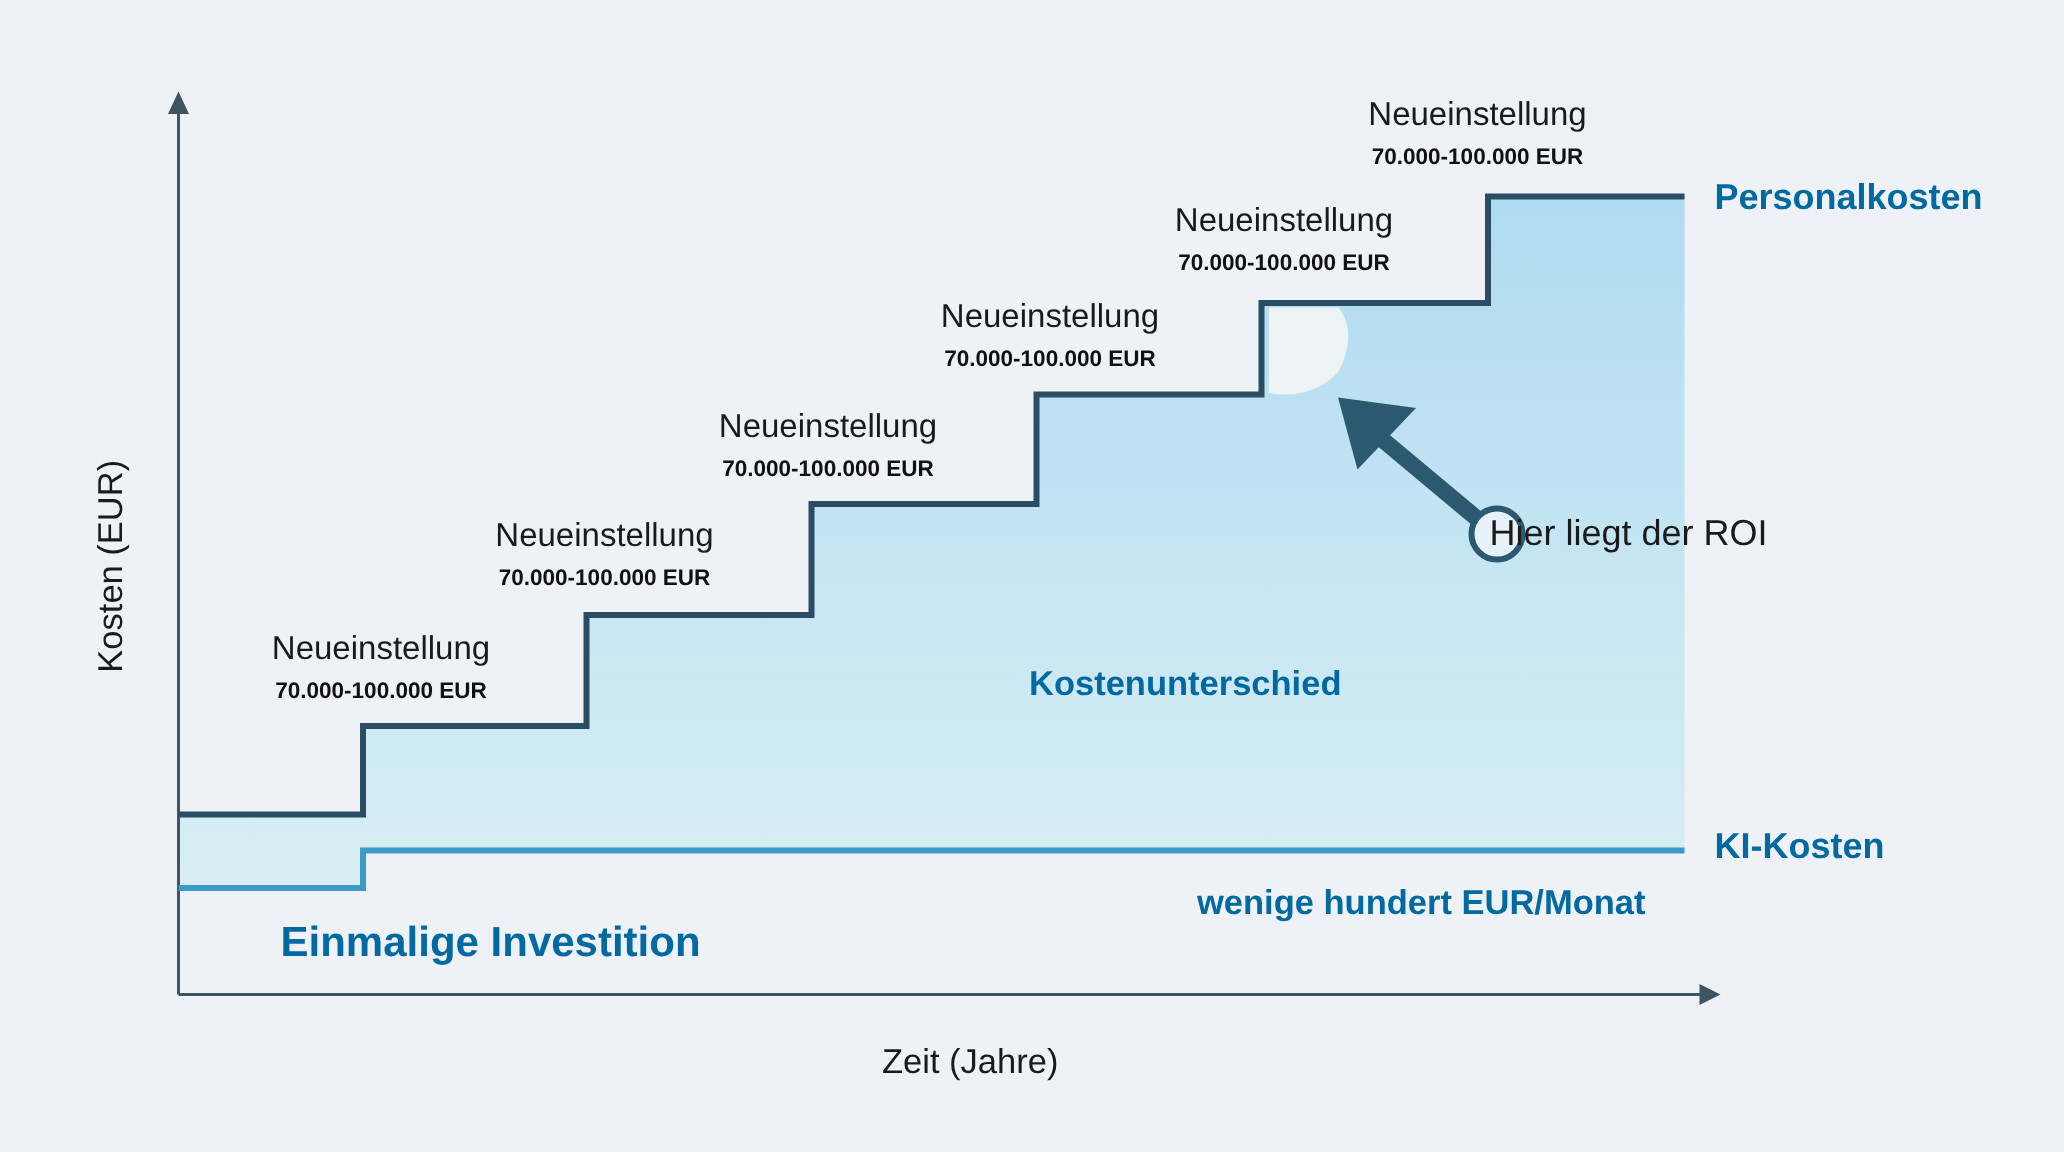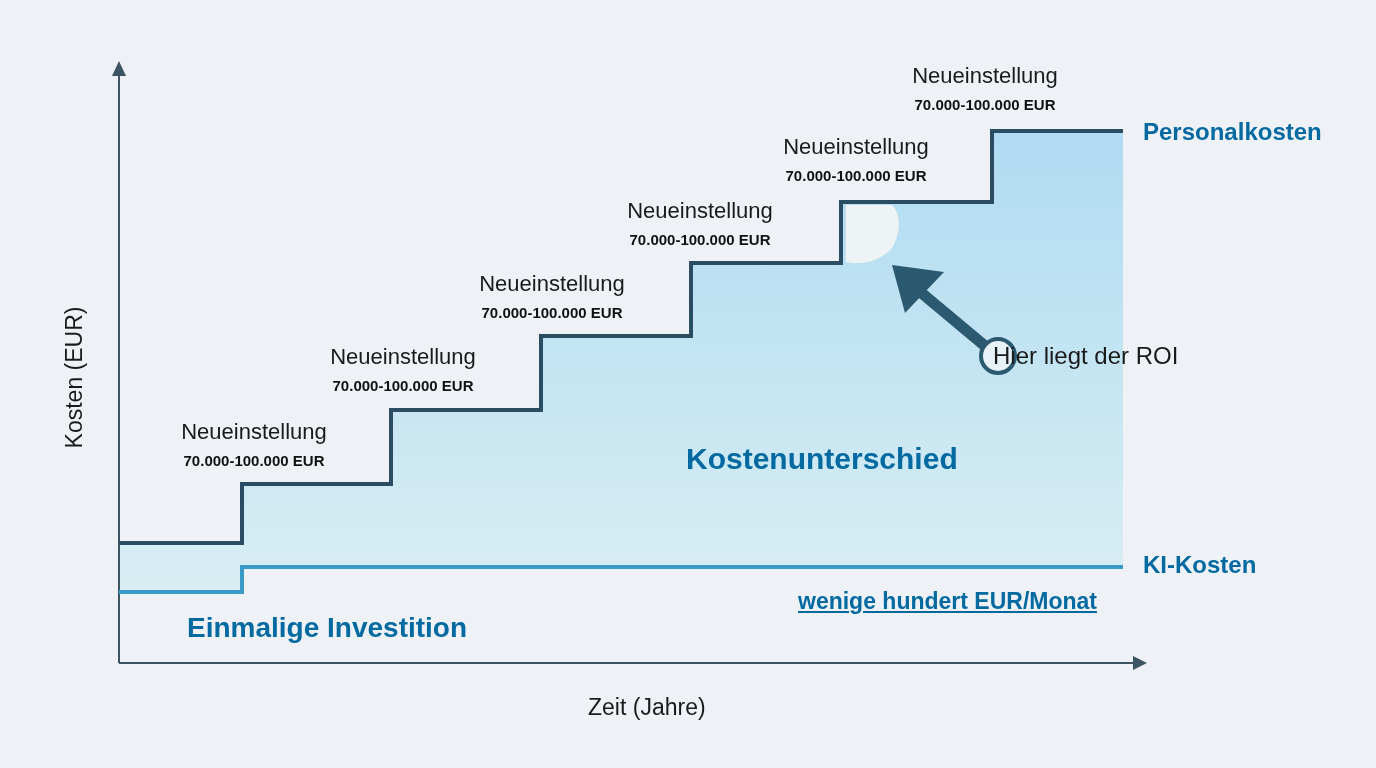--- a/index.html
+++ b/index.html
@@ -69,16 +69,16 @@
   <span class="t1">Neueinstellung</span>
   <span class="t2">70.000-100.000 EUR</span>
 </div>
 <div class="step-label" style="left:855px;top:61px;">
   <span class="t1">Neueinstellung</span>
   <span class="t2">70.000-100.000 EUR</span>
 </div>
 
 <div class="lbl bold" style="left:1143px;top:118px;font-size:24px;">Personalkosten</div>
 <div class="lbl bold" style="left:1143px;top:551px;font-size:24px;">KI-Kosten</div>
-<div class="lbl bold" style="left:798px;top:588px;font-size:23px;text-decoration:underline;">wenige hundert EUR/Monat</div>
-<div class="lbl bold" style="left:686px;top:442px;font-size:30px;">Kostenunterschied</div>
+<div class="lbl bold" style="left:798px;top:588px;font-size:23px;">wenige hundert EUR/Monat</div>
+<div class="lbl bold" style="left:686px;top:442px;font-size:23px;">Kostenunterschied</div>
 <div class="lbl" style="left:993px;top:342px;font-size:24px;color:#1a1a1a;">Hier liegt der ROI</div>
 <div class="lbl bold" style="left:187px;top:612px;font-size:28px;">Einmalige Investition</div>
 
 </body></html>

